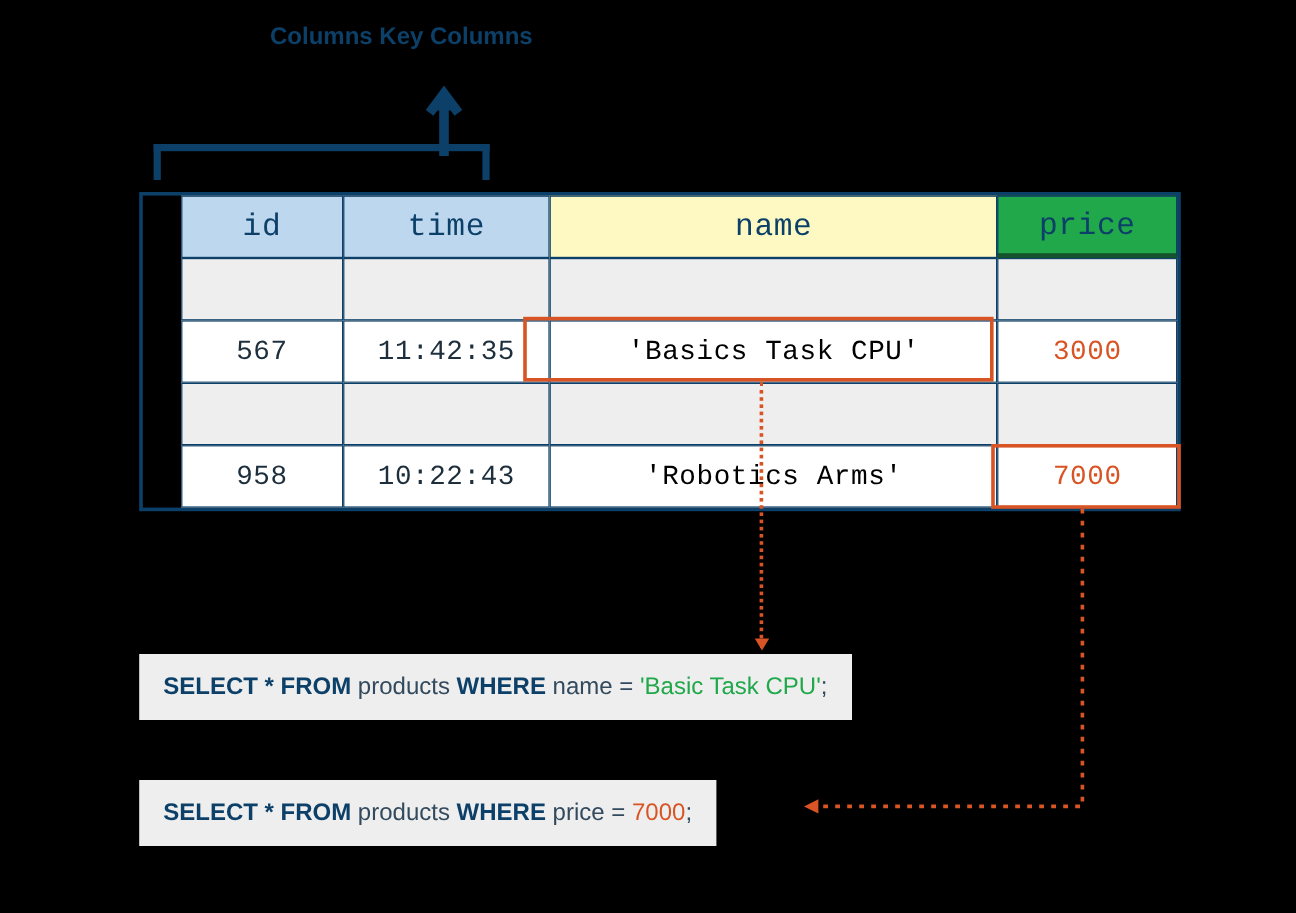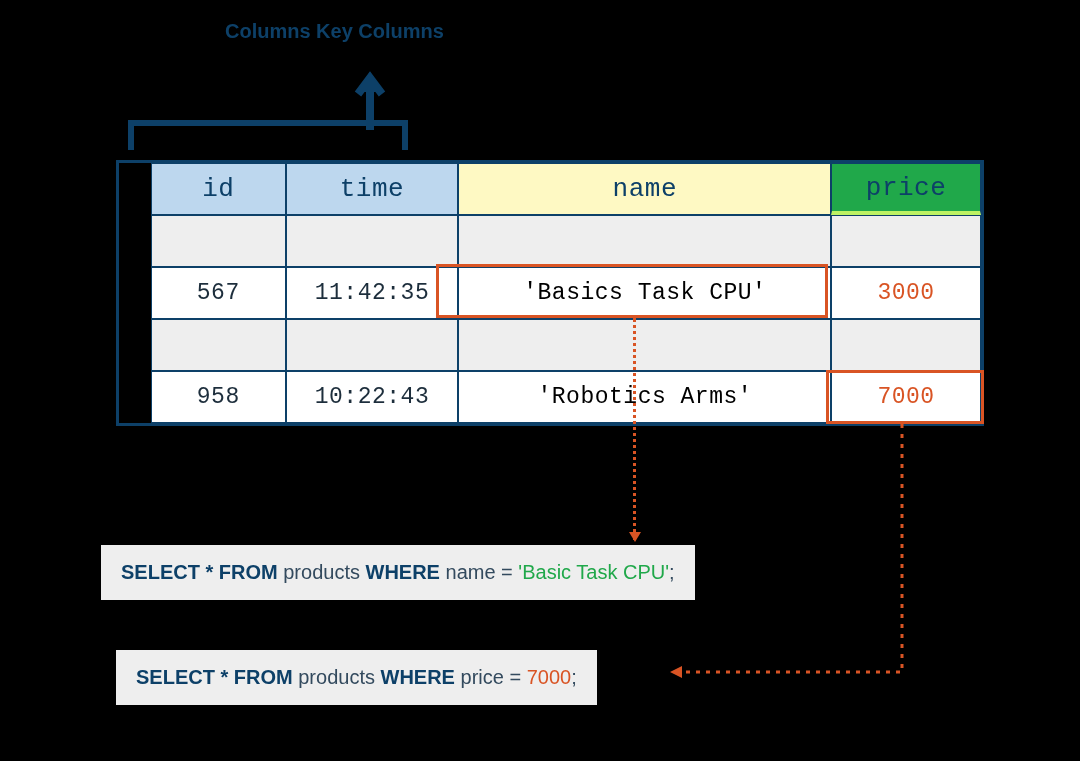--- a/index.html
+++ b/index.html
@@ -56,21 +56,21 @@
     background: #ffffff;
   }
   .col-id    { width: 140px; }
   .col-time  { width: 180px; }
   .col-name  { width: 388px; }
   .col-price { width: 156px; }
 
   .hdr { font-size: 26px; }
   .hdr-pk { background: #bdd7ee; color: #0d4068; }
   .hdr-name { background: #fef9c3; color: #0d4068; }
-  .hdr-price { background: #20a84a; color: #0d4068; border-bottom: 4px solid #bef264;}
+  .hdr-price { background: #20a84a; color: #0d4068; border-bottom: 4px solid #14532d;}
 
   .greyrow .cell { background: #eeeeee; }
 
   .val-dark  { color: #1d2e3c; }
   .val-green { color: #000000; }
   .val-orange{ color: #d95424; }
 
   .box-orange-name1 {
     position: absolute;
     border: 3px solid #d95424;
@@ -90,21 +90,21 @@
     pointer-events: none;
   }
 
   .sql-box {
     position: absolute;
     background: #eeeeee;
     padding: 16px 20px;
     font-size: 20px;
     color: #0d4068;
   }
-  .sql1 { left: 21px; top: 525px; }
+  .sql1 { left: 36px; top: 525px; }
   .sql2 { left: 36px; top: 630px; }
   .kw { font-weight: 700; color: #0d4068; }
   .txt { color: #334a5e; }
   .lit-green { color: #20a84a; }
   .lit-orange{ color: #d95424; }
 
   .dotted-v {
     position: absolute;
     border-left: 3px dotted #d95424;
     left: 553px;

